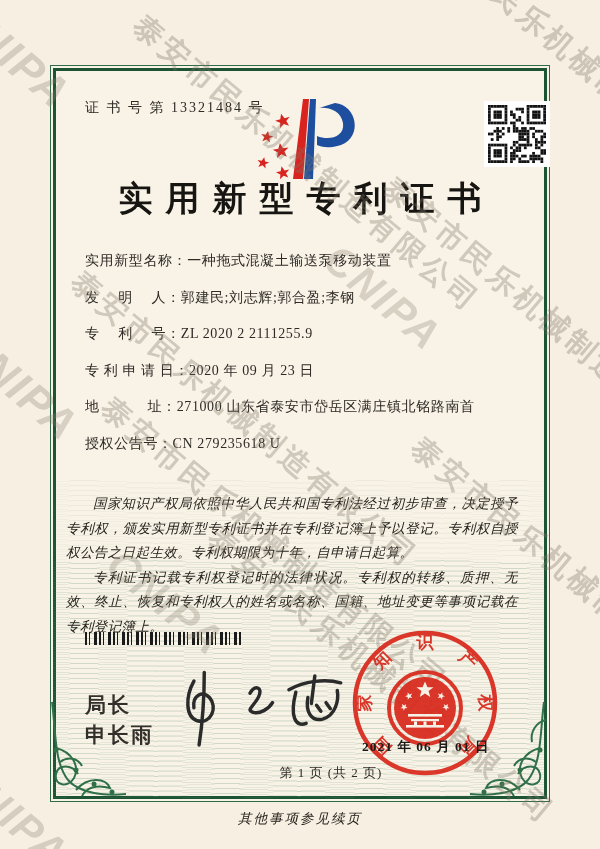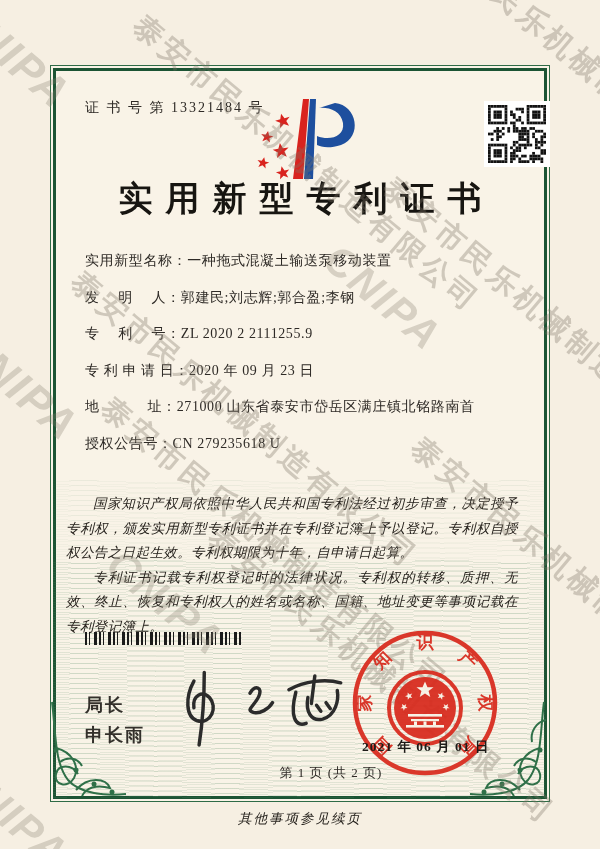--- a/index.html
+++ b/index.html
@@ -42,21 +42,21 @@
   
   .barcode{position:absolute;left:85px;top:632px;width:156px;height:13px;z-index:2;
     background:repeating-linear-gradient(90deg,
       #1b1b1b 0 2px, transparent 2px 4px,
       #1b1b1b 4px 5px, transparent 5px 9px,
       #1b1b1b 9px 12px, transparent 12px 14px);}
 
   
   .director{position:absolute;left:85px;top:690px;z-index:3;
             font-family:"Liberation Sans",sans-serif;font-weight:700;
-            font-size:18px;color:#33302b;line-height:30px;letter-spacing:2px;}
+            font-size:21px;color:#33302b;line-height:30px;letter-spacing:2px;}
   .signature{position:absolute;left:168px;top:668px;z-index:4;}
   .seal{position:absolute;left:350px;top:628px;z-index:4;}
   .seal-date{position:absolute;left:362px;top:738px;z-index:5;font-size:13.5px;
              font-weight:700;color:#1d1b18;letter-spacing:1px;}
   .page-info{position:absolute;left:0;top:764px;width:600px;text-align:center;
              font-size:13px;color:#2e2a26;z-index:3;letter-spacing:1px;padding-left:31px;}
   .footer-note{position:absolute;left:0;top:810px;width:600px;text-align:center;
                font-size:13.5px;font-style:italic;color:#26221d;z-index:2;
                letter-spacing:2px;}
 

